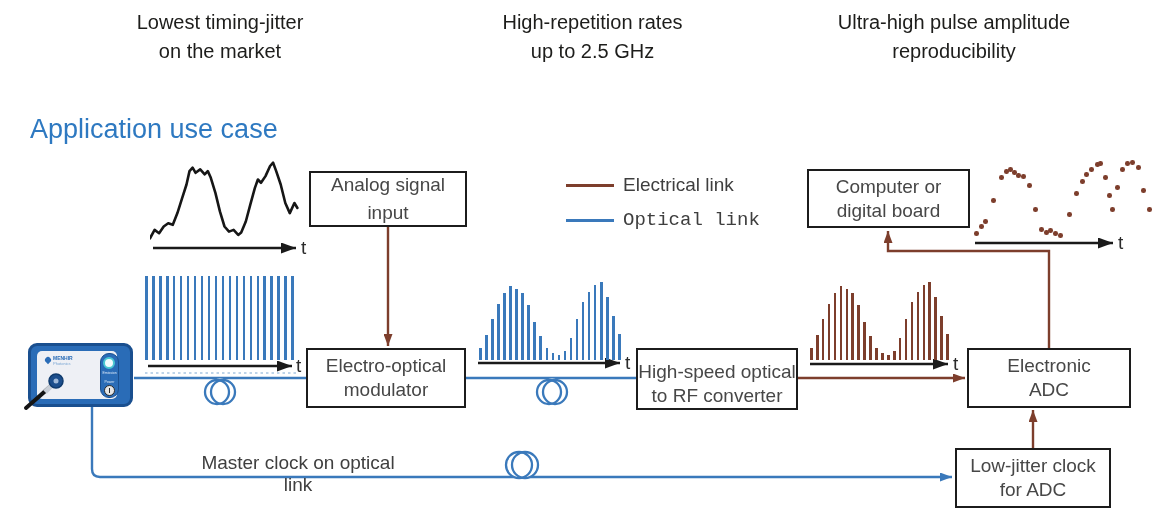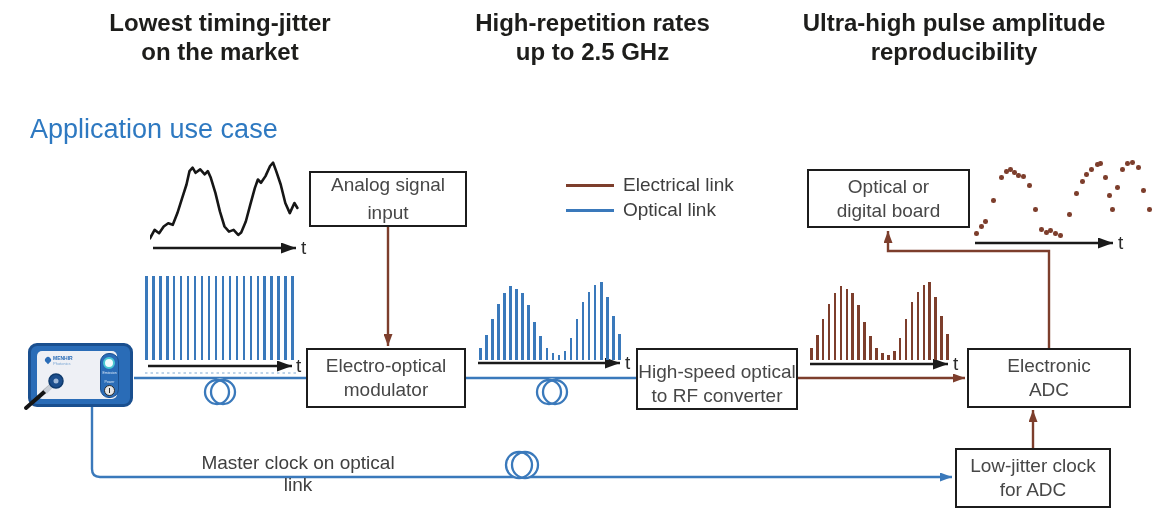--- a/index.html
+++ b/index.html
@@ -13,21 +13,21 @@
     --device-body:#2a6cb7;
     --device-border:#1a4f8f;
     --emission-ring:#4cc8d2;
   }
   html,body{margin:0;padding:0;background:#fff;}
   .canvas{
     position:relative;width:1163px;height:522px;background:#ffffff;
     font-family:"Liberation Sans", sans-serif;overflow:hidden;
   }
   .abs{position:absolute;}
-  .feature{font-size:24px;line-height:29px;font-weight:700;color:var(--header-text);text-align:center;}
+  .feature{font-size:20px;line-height:29px;font-weight:400;color:var(--header-text);text-align:center;}
   .section-title{font-size:27px;color:var(--title-blue);font-weight:400;}
   .legend-row{display:flex;align-items:center;height:18px;}
   .legend-swatch{width:48px;height:3px;margin-right:9px;}
   .legend-label{font-size:19px;color:#3e3e3e;line-height:18px;}
   .dbox{
     background:#fff;border:2px solid var(--box-border);box-sizing:border-box;
     display:flex;flex-direction:column;align-items:center;justify-content:center;
     font-size:19px;line-height:24px;color:var(--box-text);text-align:center;z-index:5;
   }
   .train{display:flex;align-items:flex-end;justify-content:space-between;z-index:4;}
@@ -74,21 +74,21 @@
     <div>reproducibility</div>
   </div>
 
   <div class="abs section-title" style="left:30px;top:114px;">Application use case</div>
 
   <div class="abs" style="left:566px;top:176px;z-index:6;text-align:right;">
     <div class="legend-row">
       <span class="legend-swatch" style="background:var(--electrical-link);"></span>
       <span class="legend-label">Electrical link</span>
     </div>
-    <div class="legend-row" style="margin-top:7px;">
+    <div class="legend-row" style="margin-top:17px;font-family:Liberation Mono, monospace;">
       <span class="legend-swatch" style="background:var(--optical-link);"></span>
       <span class="legend-label">Optical link</span>
     </div>
   </div>
 
   <div class="abs device-body"></div>
   <div class="abs device-panel"></div>
   <div class="abs device-logo">
     <span class="droplet"></span>
     <span class="logo-text">
@@ -285,21 +285,21 @@
   </div>
   <div class="abs dbox" style="left:306px;top:348px;width:160px;height:60px;">
     <span>Electro-optical</span>
     <span>modulator</span>
   </div>
   <div class="abs dbox" style="left:636px;top:348px;width:162px;height:62px;justify-content:flex-end;">
     <span>High-speed optical</span>
     <span>to RF converter</span>
   </div>
   <div class="abs dbox" style="left:807px;top:169px;width:163px;height:59px;">
-    <span>Optical or</span>
+    <span>Computer or</span>
     <span>digital board</span>
   </div>
   <div class="abs dbox" style="left:967px;top:348px;width:164px;height:60px;">
     <span>Electronic</span>
     <span>ADC</span>
   </div>
   <div class="abs dbox" style="left:955px;top:448px;width:156px;height:60px;">
     <span>Low-jitter clock</span>
     <span>for ADC</span>
   </div>

